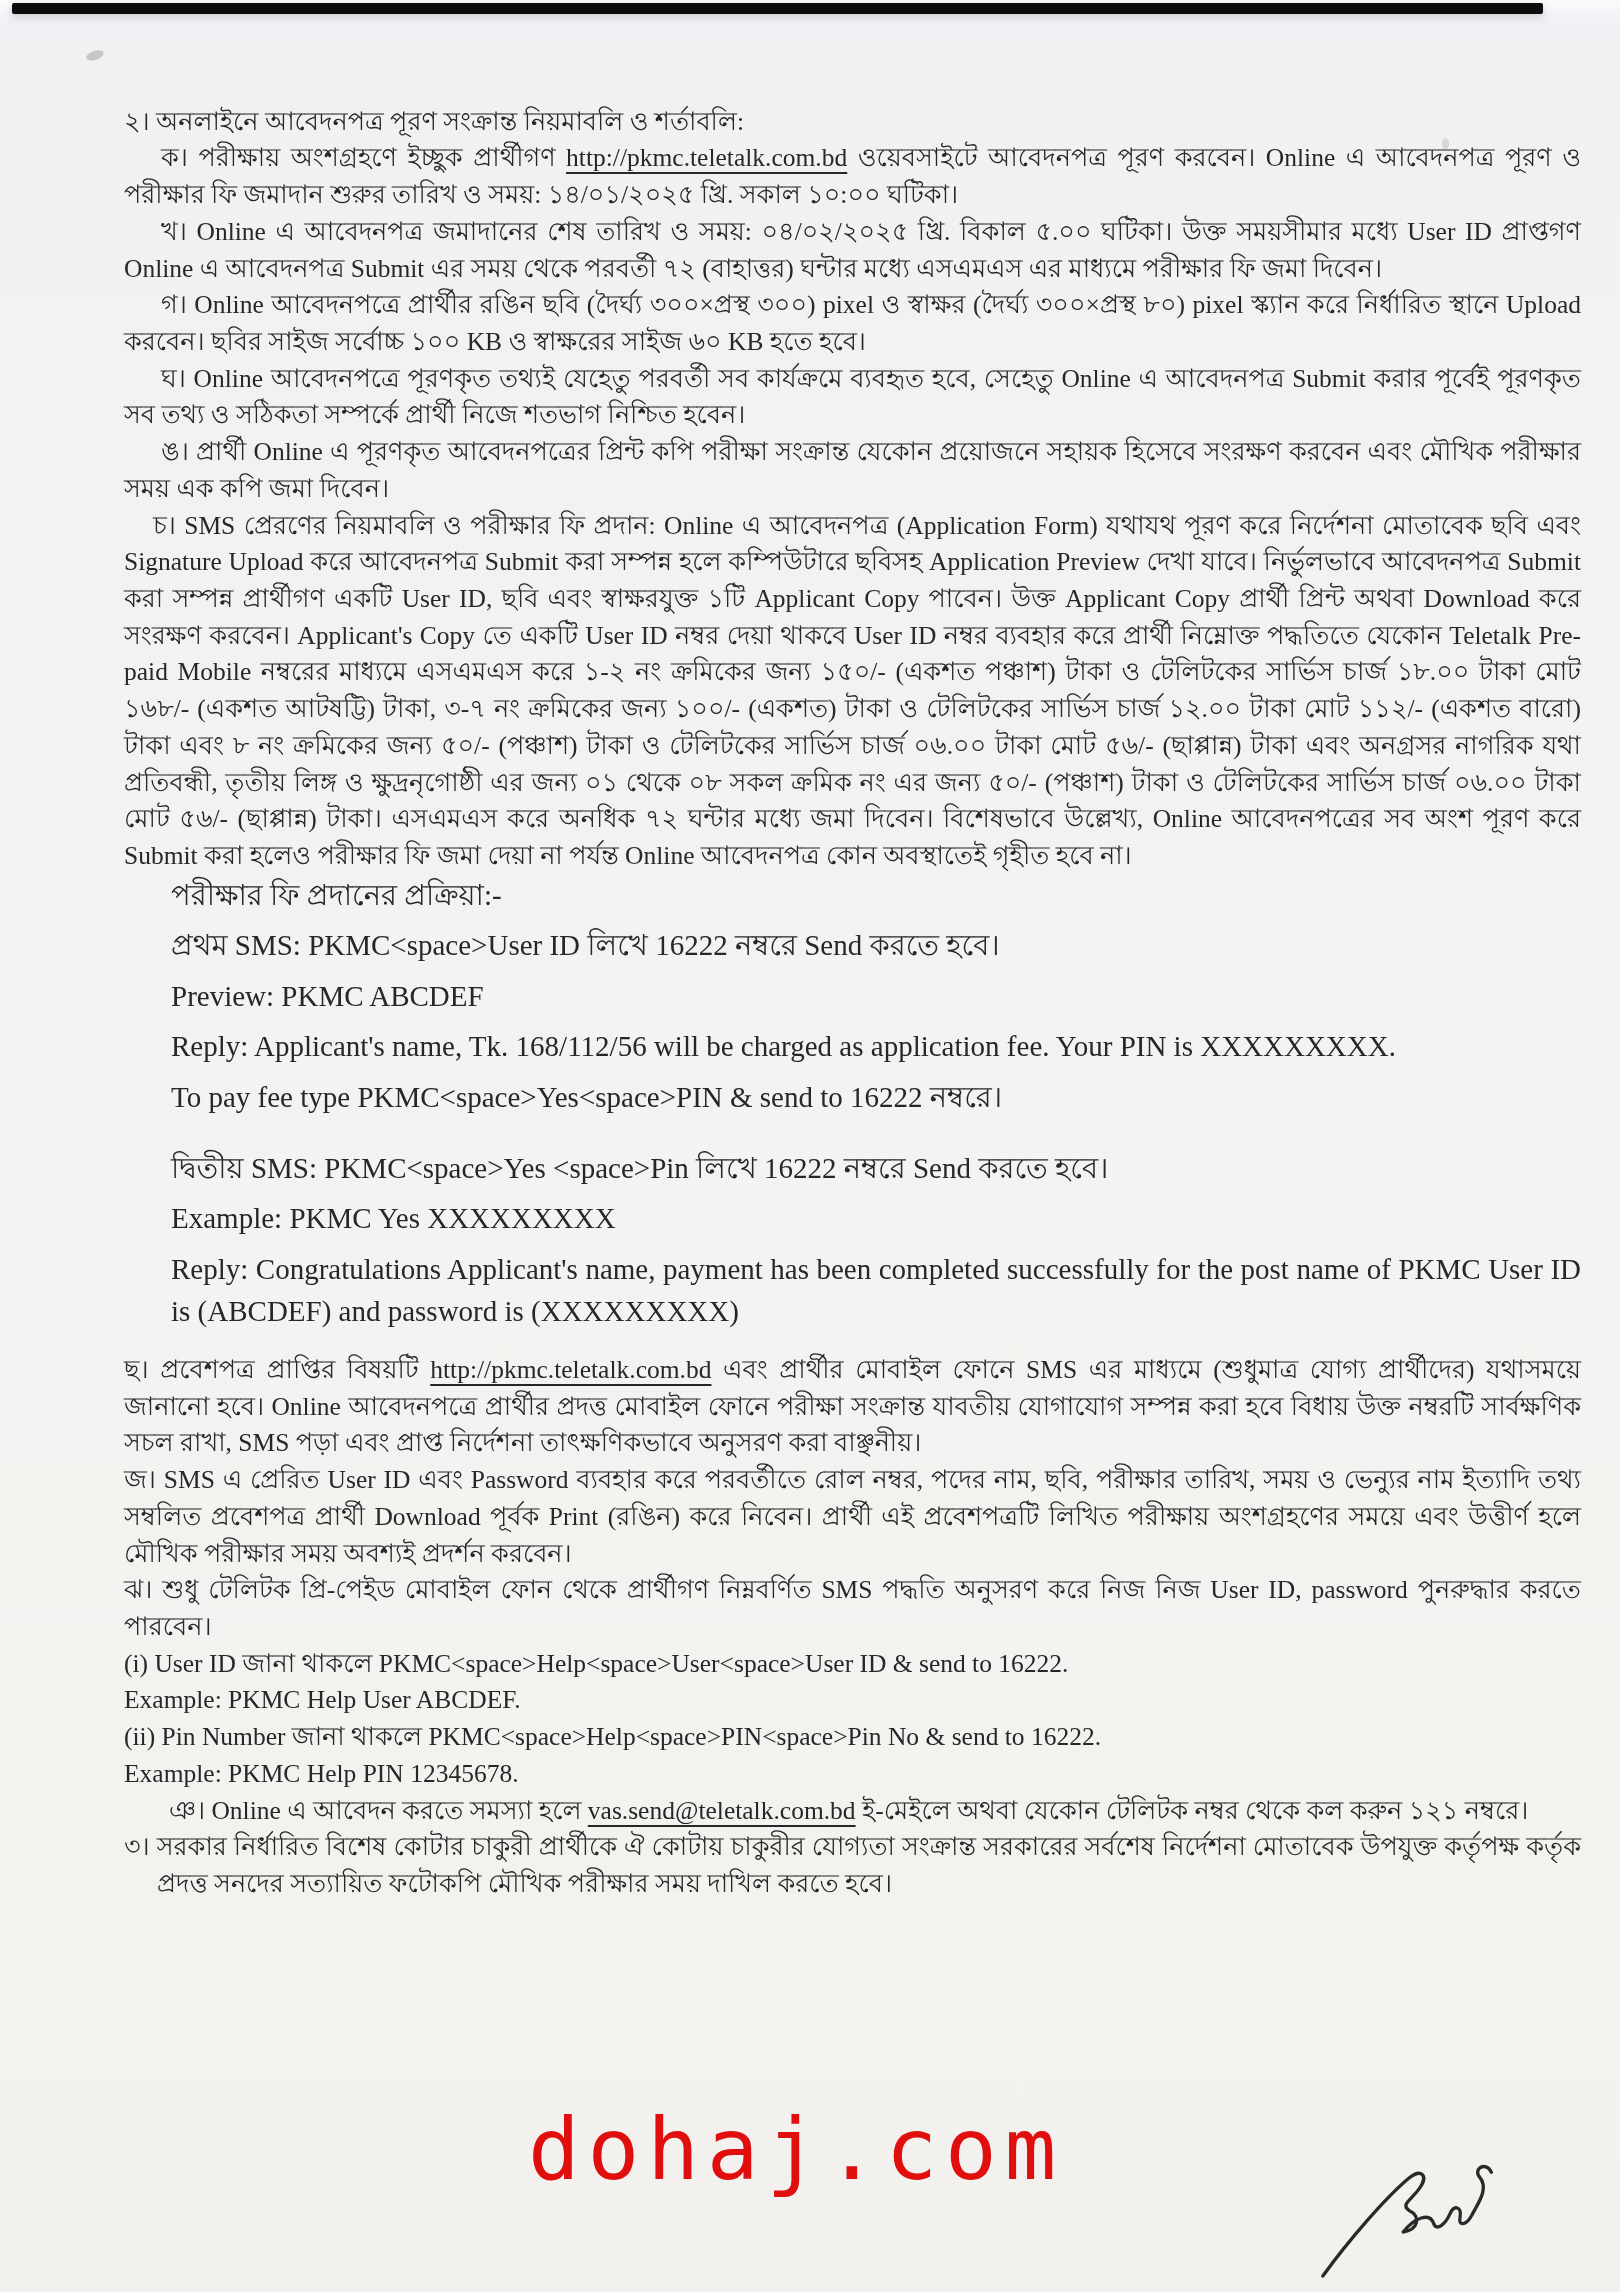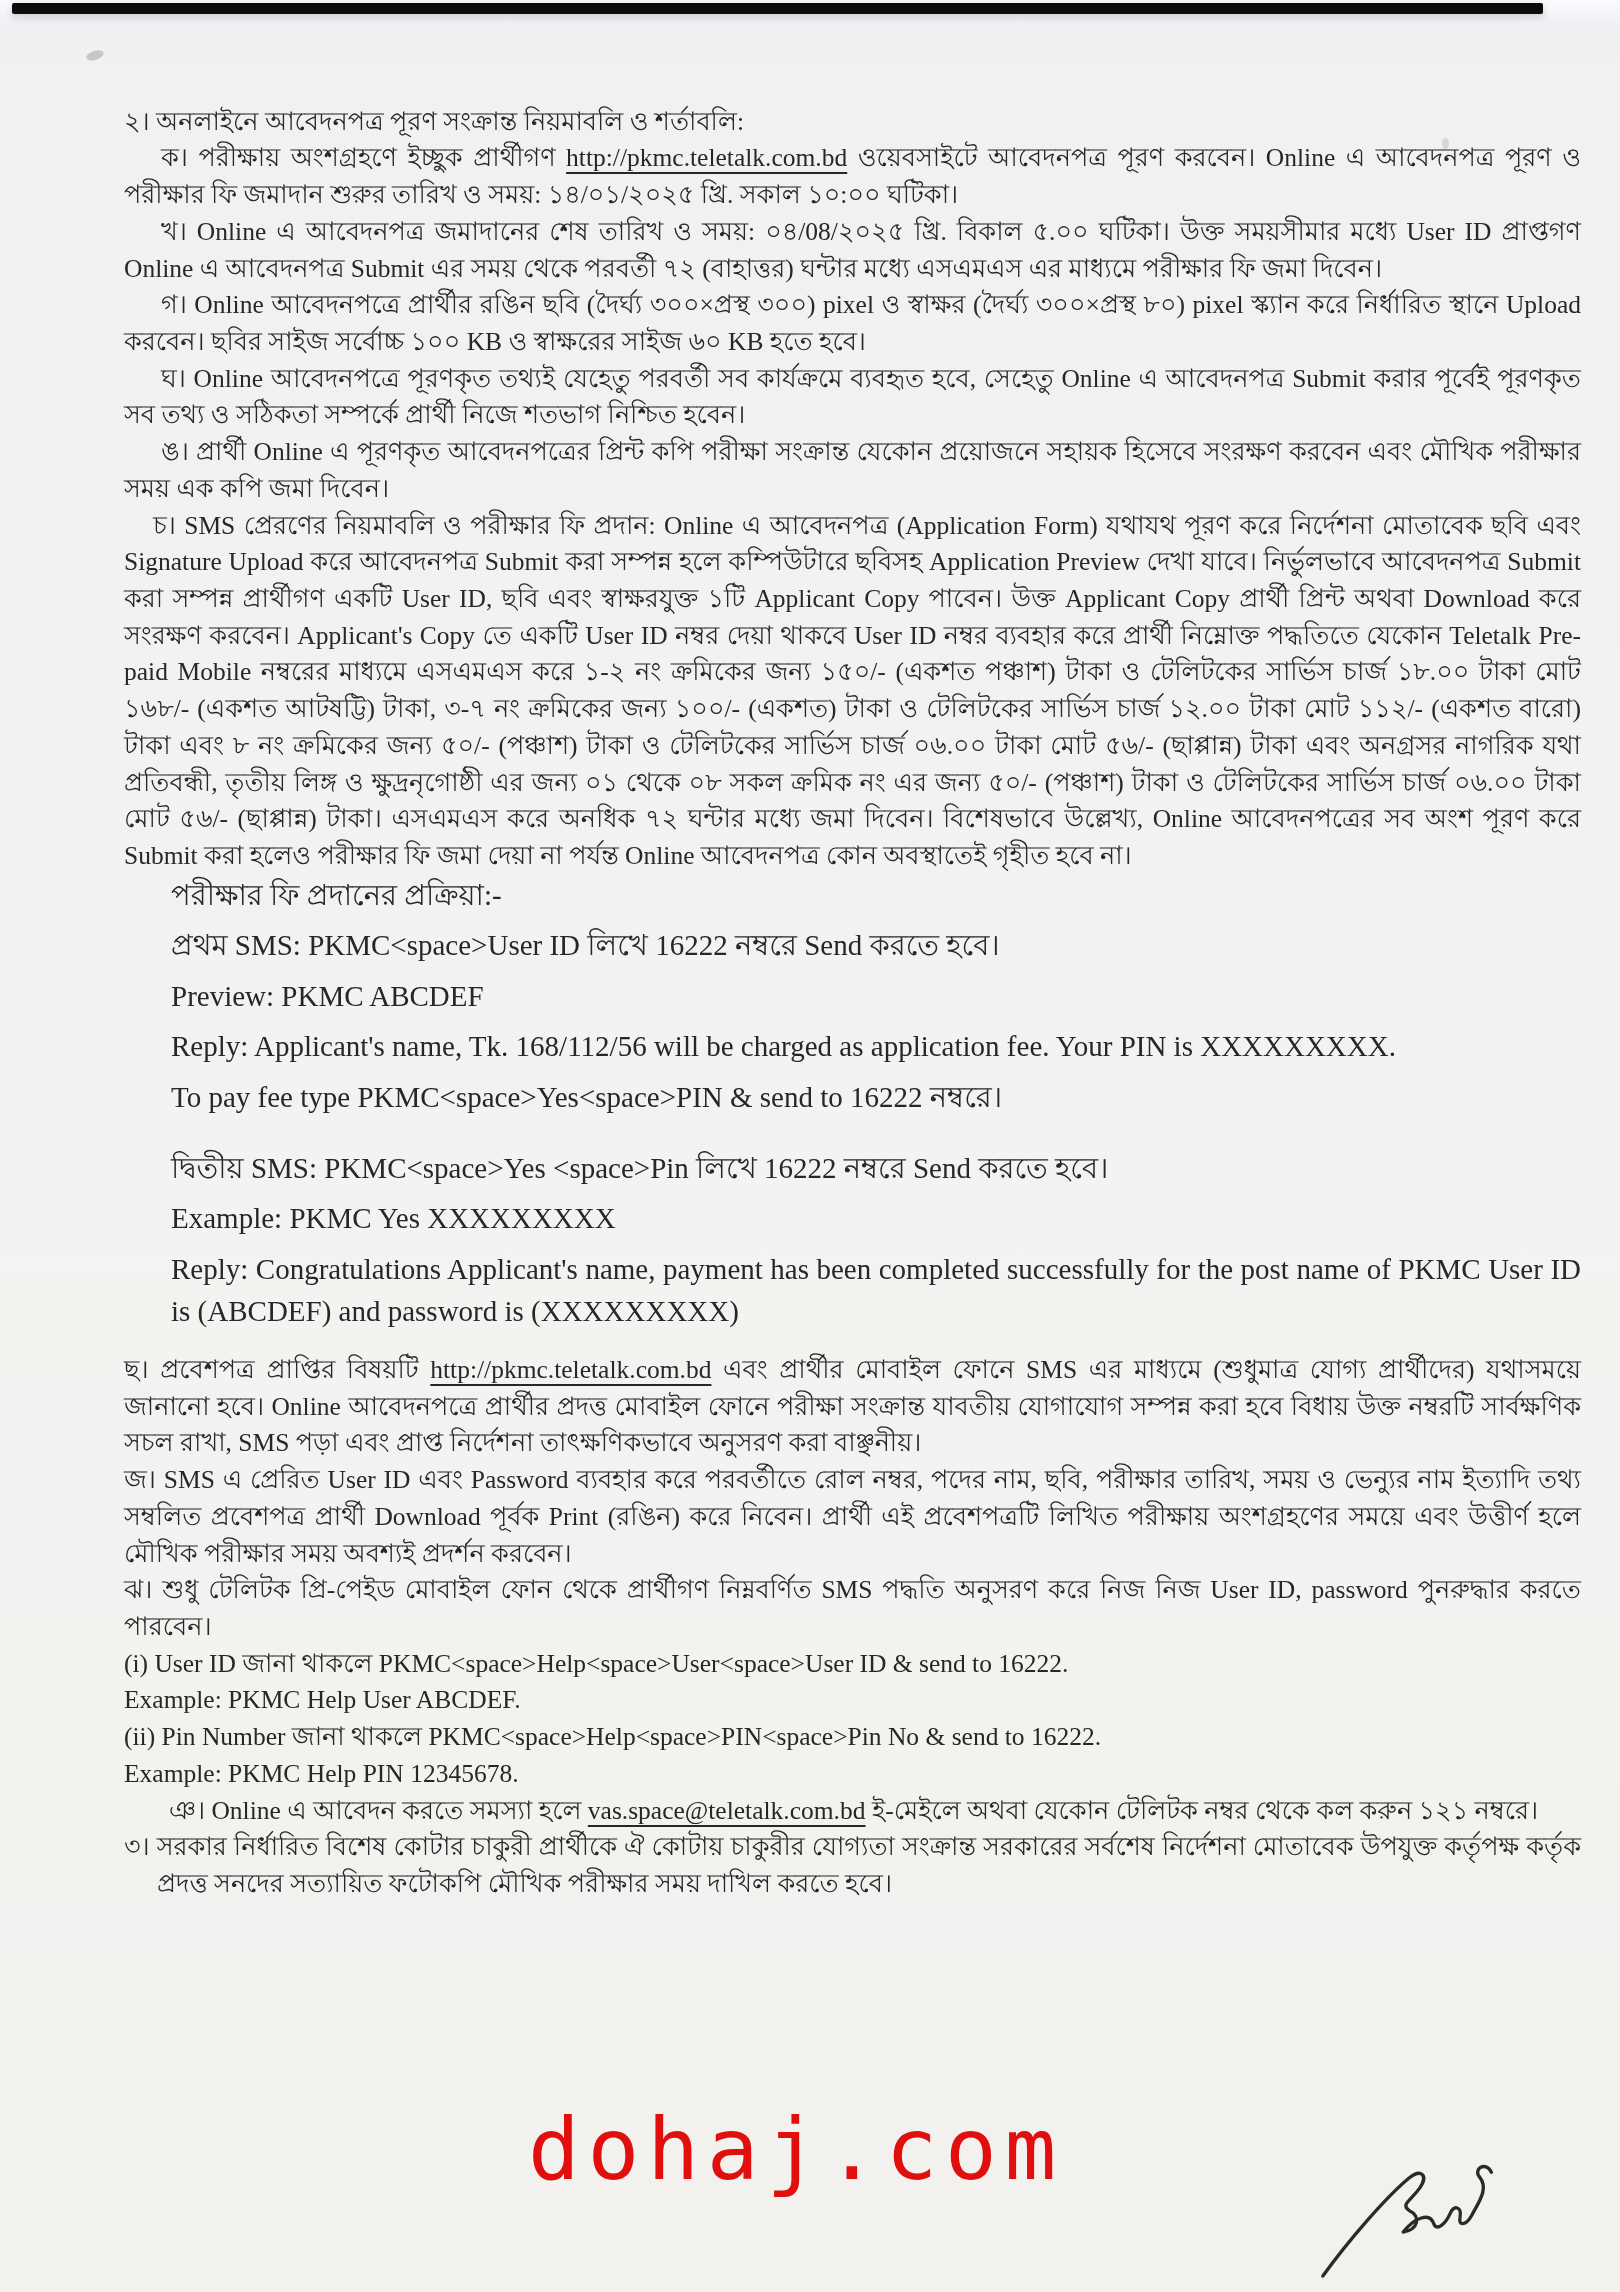--- a/index.html
+++ b/index.html
@@ -42,21 +42,21 @@
   <div class="edge-bar"></div>
   <div class="smudge s1"></div>
   <div class="smudge s2"></div>
 
   <div class="content">
 
     <p class="heading">২। অনলাইনে আবেদনপত্র পূরণ সংক্রান্ত নিয়মাবলি ও শর্তাবলি:</p>
 
     <p class="c1"><span>ক। পরীক্ষায় অংশগ্রহণে ইচ্ছুক প্রার্থীগণ </span><span class="link">http://pkmc.teletalk.com.bd</span><span> ওয়েবসাইটে আবেদনপত্র পূরণ করবেন। Online এ আবেদনপত্র পূরণ ও পরীক্ষার ফি জমাদান শুরুর তারিখ ও সময়: ১৪/০১/২০২৫ খ্রি. সকাল ১০:০০ ঘটিকা।</span></p>
 
-    <p class="c1">খ। Online এ আবেদনপত্র জমাদানের শেষ তারিখ ও সময়: ০৪/08/২০২৫ খ্রি. বিকাল ৫.০০ ঘটিকা। উক্ত সময়সীমার মধ্যে User ID প্রাপ্তগণ Online এ আবেদনপত্র Submit এর সময় থেকে পরবর্তী ৭২ (বাহাত্তর) ঘন্টার মধ্যে এসএমএস এর মাধ্যমে পরীক্ষার ফি জমা দিবেন।</p>
+    <p class="c1">খ। Online এ আবেদনপত্র জমাদানের শেষ তারিখ ও সময়: ০৪/০২/২০২৫ খ্রি. বিকাল ৫.০০ ঘটিকা। উক্ত সময়সীমার মধ্যে User ID প্রাপ্তগণ Online এ আবেদনপত্র Submit এর সময় থেকে পরবর্তী ৭২ (বাহাত্তর) ঘন্টার মধ্যে এসএমএস এর মাধ্যমে পরীক্ষার ফি জমা দিবেন।</p>
 
     <p class="c1">গ। Online আবেদনপত্রে প্রার্থীর রঙিন ছবি (দৈর্ঘ্য ৩০০×প্রস্থ ৩০০) pixel ও স্বাক্ষর (দৈর্ঘ্য ৩০০×প্রস্থ ৮০) pixel স্ক্যান করে নির্ধারিত স্থানে Upload করবেন। ছবির সাইজ সর্বোচ্চ ১০০ KB ও স্বাক্ষরের সাইজ ৬০ KB হতে হবে।</p>
 
     <p class="c1">ঘ। Online আবেদনপত্রে পূরণকৃত তথ্যই যেহেতু পরবর্তী সব কার্যক্রমে ব্যবহৃত হবে, সেহেতু Online এ আবেদনপত্র Submit করার পূর্বেই পূরণকৃত সব তথ্য ও সঠিকতা সম্পর্কে প্রার্থী নিজে শতভাগ নিশ্চিত হবেন।</p>
 
     <p class="c1">ঙ। প্রার্থী Online এ পূরণকৃত আবেদনপত্রের প্রিন্ট কপি পরীক্ষা সংক্রান্ত যেকোন প্রয়োজনে সহায়ক হিসেবে সংরক্ষণ করবেন এবং মৌখিক পরীক্ষার সময় এক কপি জমা দিবেন।</p>
 
     <p class="cha">চ। SMS প্রেরণের নিয়মাবলি ও পরীক্ষার ফি প্রদান: Online এ আবেদনপত্র (Application Form) যথাযথ পূরণ করে নির্দেশনা মোতাবেক ছবি এবং Signature Upload করে আবেদনপত্র Submit করা সম্পন্ন হলে কম্পিউটারে ছবিসহ Application Preview দেখা যাবে। নির্ভুলভাবে আবেদনপত্র Submit করা সম্পন্ন প্রার্থীগণ একটি User ID, ছবি এবং স্বাক্ষরযুক্ত ১টি Applicant Copy পাবেন। উক্ত Applicant Copy প্রার্থী প্রিন্ট অথবা Download করে সংরক্ষণ করবেন। Applicant's Copy তে একটি User ID নম্বর দেয়া থাকবে User ID নম্বর ব্যবহার করে প্রার্থী নিম্নোক্ত পদ্ধতিতে যেকোন Teletalk Pre-paid Mobile নম্বরের মাধ্যমে এসএমএস করে ১-২ নং ক্রমিকের জন্য ১৫০/- (একশত পঞ্চাশ) টাকা ও টেলিটকের সার্ভিস চার্জ ১৮.০০ টাকা মোট ১৬৮/- (একশত আটষট্টি) টাকা, ৩-৭ নং ক্রমিকের জন্য ১০০/- (একশত) টাকা ও টেলিটকের সার্ভিস চার্জ ১২.০০ টাকা মোট ১১২/- (একশত বারো) টাকা এবং ৮ নং ক্রমিকের জন্য ৫০/- (পঞ্চাশ) টাকা ও টেলিটকের সার্ভিস চার্জ ০৬.০০ টাকা মোট ৫৬/- (ছাপ্পান্ন) টাকা এবং অনগ্রসর নাগরিক যথা প্রতিবন্ধী, তৃতীয় লিঙ্গ ও ক্ষুদ্রনৃগোষ্ঠী এর জন্য ০১ থেকে ০৮ সকল ক্রমিক নং এর জন্য ৫০/- (পঞ্চাশ) টাকা ও টেলিটকের সার্ভিস চার্জ ০৬.০০ টাকা মোট ৫৬/- (ছাপ্পান্ন) টাকা। এসএমএস করে অনধিক ৭২ ঘন্টার মধ্যে জমা দিবেন। বিশেষভাবে উল্লেখ্য, Online আবেদনপত্রের সব অংশ পূরণ করে Submit করা হলেও পরীক্ষার ফি জমা দেয়া না পর্যন্ত Online আবেদনপত্র কোন অবস্থাতেই গৃহীত হবে না।</p>
 
     <div class="fee">
@@ -74,21 +74,21 @@
 
     <p class="lower">জ। SMS এ প্রেরিত User ID এবং Password ব্যবহার করে পরবর্তীতে রোল নম্বর, পদের নাম, ছবি, পরীক্ষার তারিখ, সময় ও ভেন্যুর নাম ইত্যাদি তথ্য সম্বলিত প্রবেশপত্র প্রার্থী Download পূর্বক Print (রঙিন) করে নিবেন। প্রার্থী এই প্রবেশপত্রটি লিখিত পরীক্ষায় অংশগ্রহণের সময়ে এবং উত্তীর্ণ হলে মৌখিক পরীক্ষার সময় অবশ্যই প্রদর্শন করবেন।</p>
 
     <p class="lower jha">ঝ। শুধু টেলিটক প্রি-পেইড মোবাইল ফোন থেকে প্রার্থীগণ নিম্নবর্ণিত SMS পদ্ধতি অনুসরণ করে নিজ নিজ User ID, password পুনরুদ্ধার করতে পারবেন।</p>
 
     <p class="helpline">(i) User ID জানা থাকলে PKMC&lt;space&gt;Help&lt;space&gt;User&lt;space&gt;User ID &amp; send to 16222.</p>
     <p class="helpline">Example: PKMC Help User ABCDEF.</p>
     <p class="helpline">(ii) Pin Number জানা থাকলে PKMC&lt;space&gt;Help&lt;space&gt;PIN&lt;space&gt;Pin No &amp; send to 16222.</p>
     <p class="helpline">Example: PKMC Help PIN 12345678.</p>
 
-    <p class="nyo"><span>ঞ। Online এ আবেদন করতে সমস্যা হলে </span><span class="link">vas.space@teletalk.com.bd</span><span> ই-মেইলে অথবা যেকোন টেলিটক নম্বর থেকে কল করুন ১২১ নম্বরে।</span></p>
+    <p class="nyo"><span>ঞ। Online এ আবেদন করতে সমস্যা হলে </span><span class="link">vas.send@teletalk.com.bd</span><span> ই-মেইলে অথবা যেকোন টেলিটক নম্বর থেকে কল করুন ১২১ নম্বরে।</span></p>
 
     <p class="sec3">৩। সরকার নির্ধারিত বিশেষ কোটার চাকুরী প্রার্থীকে ঐ কোটায় চাকুরীর যোগ্যতা সংক্রান্ত সরকারের সর্বশেষ নির্দেশনা মোতাবেক উপযুক্ত কর্তৃপক্ষ কর্তৃক প্রদত্ত সনদের সত্যায়িত ফটোকপি মৌখিক পরীক্ষার সময় দাখিল করতে হবে।</p>
 
   </div>
 
   <div class="watermark">dohaj.com</div>
 
   <svg class="signature" width="206" height="147" viewBox="0 0 210 150">
     <path d="M14,146 C40,110 78,66 102,46
              C114,36 122,43 113,56

